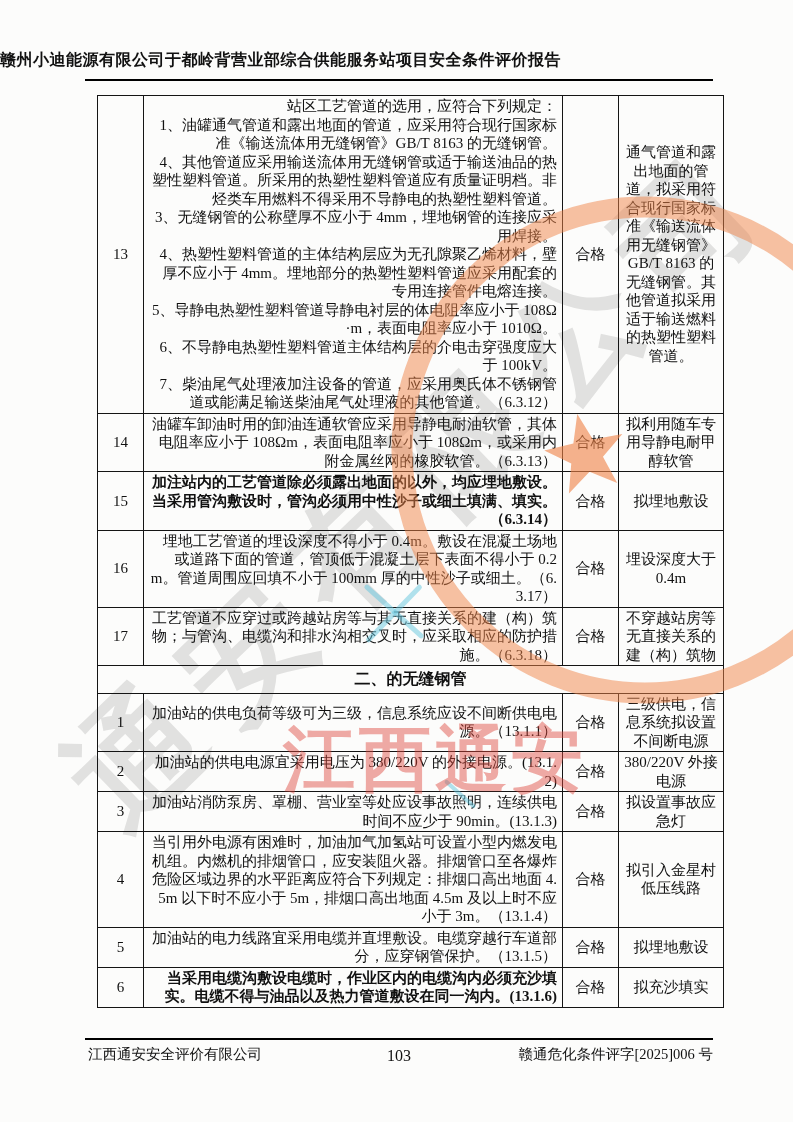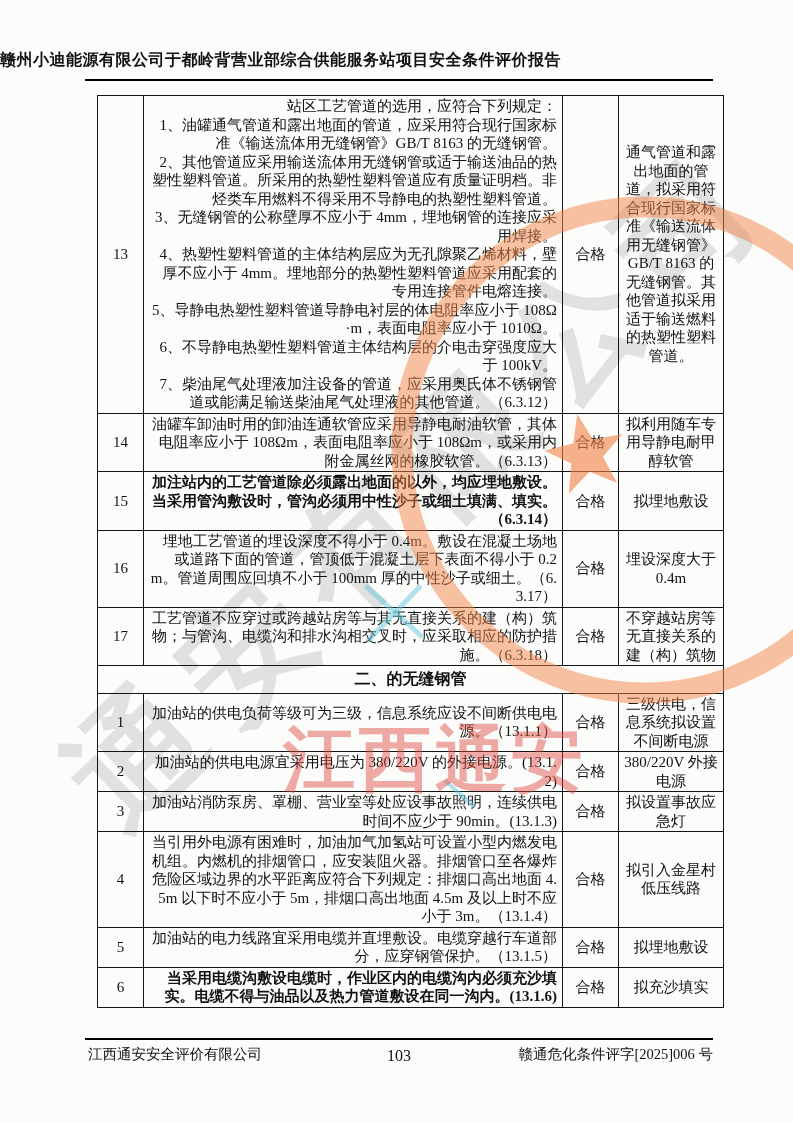--- a/index.html
+++ b/index.html
@@ -100,21 +100,21 @@
           <col style="width:105px">
       </colgroup>
 
       <tbody>
 
           <tr>
             <td class="c-no">13</td>
             <td class="c-content">
               <div class="para">站区工艺管道的选用，应符合下列规定：</div>
               <div class="para">1、油罐通气管道和露出地面的管道，应采用符合现行国家标准《输送流体用无缝钢管》GB/T 8163 的无缝钢管。</div>
-              <div class="para">2、其他管道应采用输送流体用无缝钢管或适于输送油品的热塑性塑料管道。所采用的热塑性塑料管道应有质量证明档。非烃类车用燃料不得采用不导静电的热塑性塑料管道。</div>
+              <div class="para">4、其他管道应采用输送流体用无缝钢管或适于输送油品的热塑性塑料管道。所采用的热塑性塑料管道应有质量证明档。非烃类车用燃料不得采用不导静电的热塑性塑料管道。</div>
               <div class="para">3、无缝钢管的公称壁厚不应小于 4mm，埋地钢管的连接应采用焊接。</div>
               <div class="para">4、热塑性塑料管道的主体结构层应为无孔隙聚乙烯材料，壁厚不应小于 4mm。埋地部分的热塑性塑料管道应采用配套的专用连接管件电熔连接。</div>
               <div class="para">5、导静电热塑性塑料管道导静电衬层的体电阻率应小于 108Ω ·m，表面电阻率应小于 1010Ω。</div>
               <div class="para">6、不导静电热塑性塑料管道主体结构层的介电击穿强度应大于 100kV。</div>
               <div class="para">7、柴油尾气处理液加注设备的管道，应采用奥氏体不锈钢管道或能满足输送柴油尾气处理液的其他管道。（6.3.12）</div>
             </td>
             <td class="c-result">合格</td>
             <td class="c-remark">通气管道和露出地面的管道，拟采用符合现行国家标准《输送流体用无缝钢管》GB/T 8163 的无缝钢管。其他管道拟采用适于输送燃料的热塑性塑料管道。</td>
           </tr>
 

